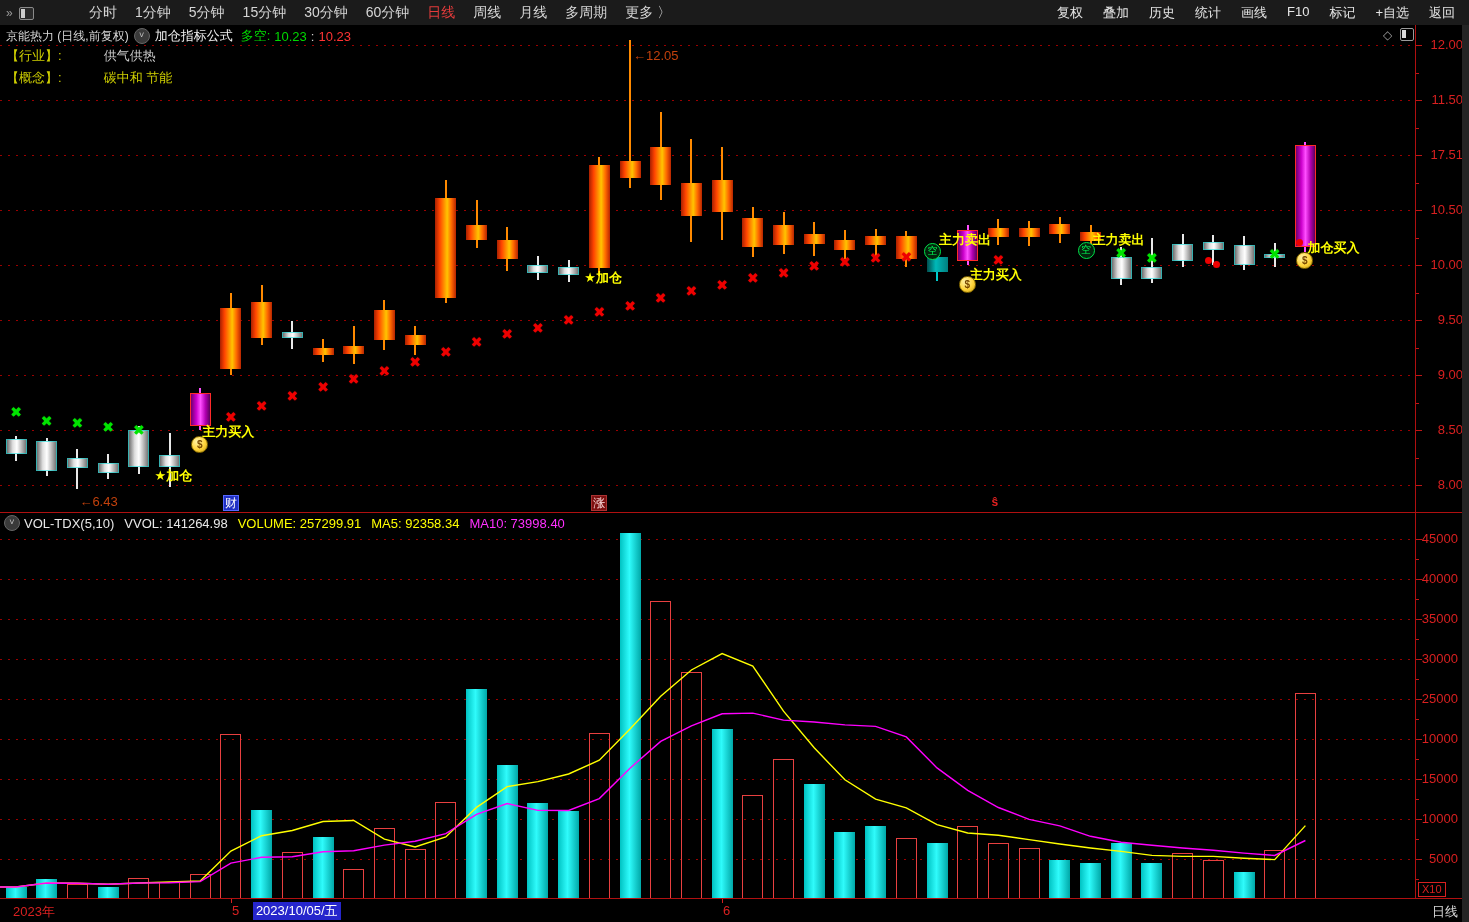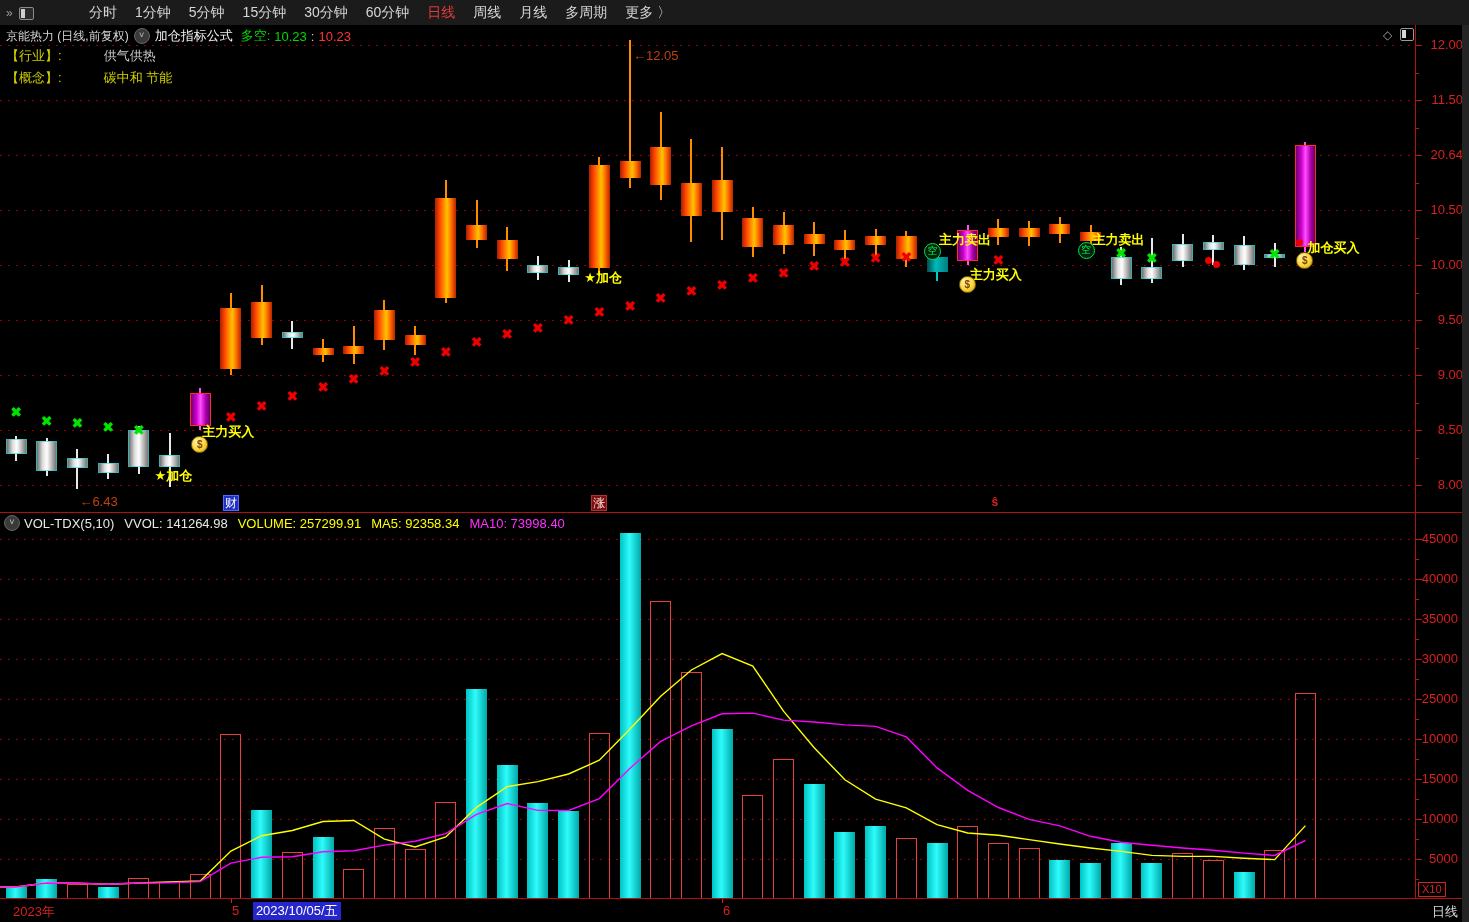--- a/index.html
+++ b/index.html
@@ -96,20 +96,31 @@
       <span class="mitem">1分钟</span>
       <span class="mitem">5分钟</span>
       <span class="mitem">15分钟</span>
       <span class="mitem">30分钟</span>
       <span class="mitem">60分钟</span>
       <span class="mitem active">日线</span>
       <span class="mitem">周线</span>
       <span class="mitem">月线</span>
       <span class="mitem">多周期</span>
       <span class="mitem">更多 〉</span>
+    </div>
+  <div id="toolbar-right">
+      <span class="titem">复权</span>
+      <span class="titem">叠加</span>
+      <span class="titem">历史</span>
+      <span class="titem">统计</span>
+      <span class="titem">画线</span>
+      <span class="titem">F10</span>
+      <span class="titem">标记</span>
+      <span class="titem">+自选</span>
+      <span class="titem">返回</span>
     </div>
 </div>
 
 <div id="price-panel">
   <div id="price-grid">
       <div class="grid-h" style="top: 20px;"></div>
       <div class="grid-h" style="top: 75px;"></div>
       <div class="grid-h" style="top: 130px;"></div>
       <div class="grid-h" style="top: 185px;"></div>
       <div class="grid-h" style="top: 240px;"></div>
@@ -259,21 +270,21 @@
       <div class="axismk blue" style="left: 222.9px; top: 470px;">财</div>
       <div class="axismk redbox" style="left: 591.3px; top: 470px;">涨</div>
       <div class="axismk plain" style="left: 990.4px; top: 470px;">ŝ</div>
     </div>
   <div id="price-axis">
       <div class="tickmark" style="left: 1415px; top: 20px; width: 7px;"></div>
       <div class="axlabel" style="left: 1419px; top: 12px;">12.00</div>
       <div class="tickmark" style="left: 1415px; top: 75px; width: 7px;"></div>
       <div class="axlabel" style="left: 1419px; top: 67px;">11.50</div>
       <div class="tickmark" style="left: 1415px; top: 130px; width: 7px;"></div>
-      <div class="axlabel" style="left: 1419px; top: 122px;">20.64</div>
+      <div class="axlabel" style="left: 1419px; top: 122px;">17.51</div>
       <div class="tickmark" style="left: 1415px; top: 185px; width: 7px;"></div>
       <div class="axlabel" style="left: 1419px; top: 177px;">10.50</div>
       <div class="tickmark" style="left: 1415px; top: 240px; width: 7px;"></div>
       <div class="axlabel" style="left: 1419px; top: 232px;">10.00</div>
       <div class="tickmark" style="left: 1415px; top: 295px; width: 7px;"></div>
       <div class="axlabel" style="left: 1419px; top: 287px;">9.50</div>
       <div class="tickmark" style="left: 1415px; top: 350px; width: 7px;"></div>
       <div class="axlabel" style="left: 1419px; top: 342px;">9.00</div>
       <div class="tickmark" style="left: 1415px; top: 405px; width: 7px;"></div>
       <div class="axlabel" style="left: 1419px; top: 397px;">8.50</div>

